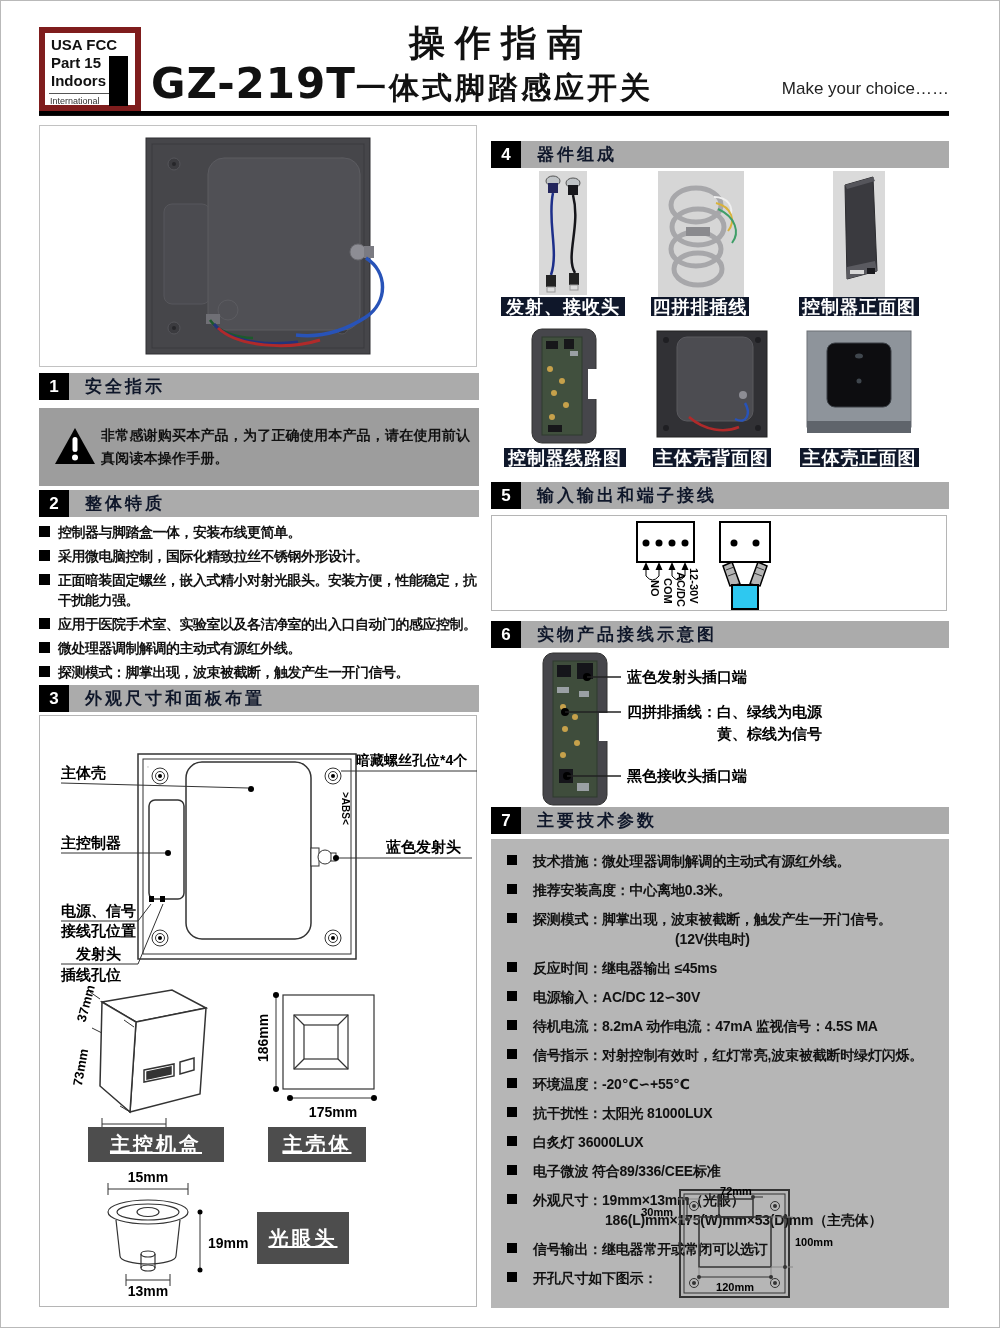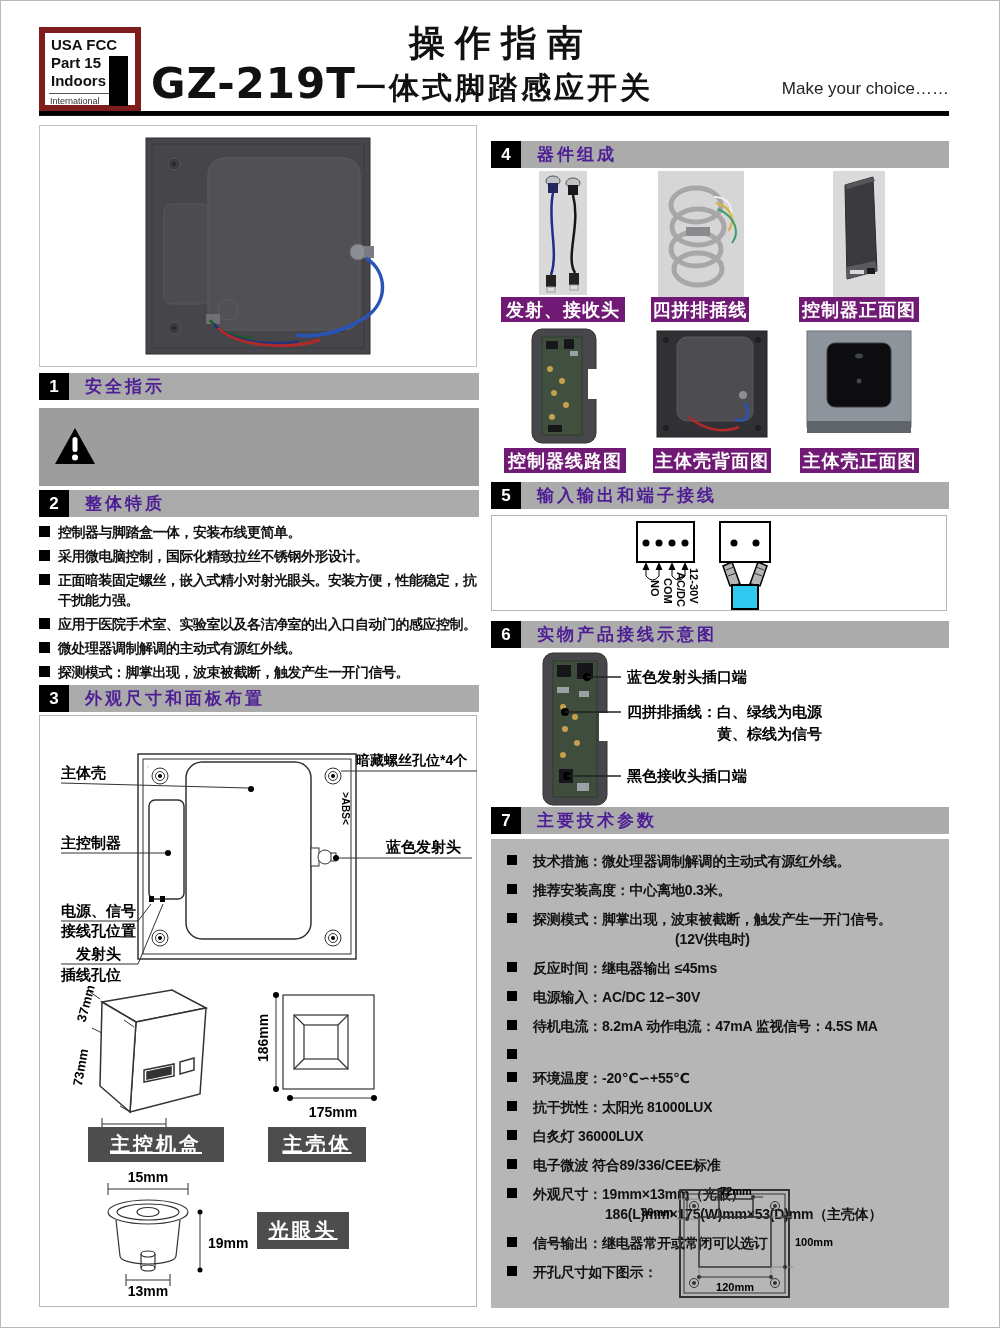--- a/index.html
+++ b/index.html
@@ -21,39 +21,39 @@
   .model-row { position:absolute; left:150px; top:58px; width:680px; text-align:left; white-space:nowrap; }
   .model { font-size:42px; font-weight:900; letter-spacing:1px; font-family:"DejaVu Sans",sans-serif; }
   .subtitle { font-size:30px; font-weight:bold; letter-spacing:3px; }
   .tagline { position:absolute; left:770px; top:78px; width:178px; text-align:right; font-size:17px; color:#222; }
   .rule { position:absolute; left:38px; top:110px; width:910px; height:3px;
           border-top:4px solid #000; border-bottom:1px solid #111; }
   
   .sec { position:absolute; height:27px; display:flex; }
   .sec .num { width:30px; background:#000; color:#fff; font-weight:bold; font-size:17px;
               display:flex; align-items:center; justify-content:center; }
-  .sec .bar { flex:1; background:#ababab; color:#4c1d95; font-weight:bold; font-size:17px;
+  .sec .bar { flex:1; background:#ababab; color:#0f172a; font-weight:bold; font-size:17px;
               letter-spacing:3px; display:flex; align-items:center; padding-left:16px; }
   
   .photo-frame { position:absolute; left:38px; top:124px; width:438px; height:242px;
                  border:1px solid #c2c2c2; background:#fff; display:flex; align-items:center; justify-content:center; }
   .warning { position:absolute; left:38px; top:407px; width:440px; height:78px; background:#9d9d9d; }
   .warn-text { position:absolute; left:62px; top:16px; right:2px; font-size:14px; font-weight:bold;
                line-height:23px; letter-spacing:0.2px; }
   .features { position:absolute; left:38px; top:521px; width:445px; }
   .feat { display:flex; font-size:14px; font-weight:bold; line-height:20px; margin-bottom:4px; letter-spacing:-0.5px; }
   .feat .sq { width:11px; height:11px; background:#000; flex:none; margin:4px 8px 0 0; }
   .outline-box { position:absolute; left:38px; top:714px; width:438px; height:592px;
                  border:1px solid #b5b5b5; background:#fff; }
   .dim-label { position:absolute; background:#4d4d4d; color:#fff; font-weight:bold; font-size:20px;
                letter-spacing:3px; display:flex; align-items:center; justify-content:center;
                text-decoration:underline;font-family:Liberation Mono, monospace; }
   
   .tile { position:absolute; display:flex; align-items:flex-start; justify-content:center; }
-  .photo-label { position:absolute; height:25px; background:#701a75; color:#fff; font-weight:bold;
+  .photo-label { position:absolute; height:19px; background:#0f172a; color:#fff; font-weight:bold;
                  font-size:18px; letter-spacing:1px; display:flex; align-items:center; justify-content:center; }
   .terminal-box { position:absolute; left:490px; top:514px; width:456px; height:96px;
                   border:1px solid #b5b5b5; background:#fff; }
   .spec-box { position:absolute; left:490px; top:838px; width:458px; height:469px;
               background:#b6b6b6; padding:12px 21px 0 8px; }
   .spec { display:flex; font-size:14px; font-weight:bold; line-height:20px; margin-bottom:9px; letter-spacing:-0.2px; }
   .spec .sq { width:10px; height:10px; background:#000; flex:none; margin:4px 16px 0 8px; }
   .spec .l2 { display:block;text-align:center; }
   .spec .ind { margin-left:72px; }
   .cutout-wrap { position:absolute; left:140px; top:346px; width:240px; height:120px; }
@@ -112,20 +112,21 @@
     <div class="num">1</div>
     <div class="bar">安全指示</div>
   </div>
 
   <div class="warning">
     <svg width="44" height="40" viewBox="0 0 44 40" style="position:absolute;left:14px;top:18px;">
       <polygon points="22,2 42,38 2,38" fill="#000"></polygon>
       <rect x="19.5" y="11" width="5" height="15" rx="2.5" fill="#fff"></rect>
       <circle cx="22" cy="31.5" r="3" fill="#fff"></circle>
     </svg>
+    <div class="warn-text">非常感谢购买本产品，为了正确使用本产品，请在使用前认真阅读本操作手册。</div>
   </div>
 
   <div class="sec" style="left:38px; top:489px; width:440px;">
     <div class="num">2</div>
     <div class="bar">整体特质</div>
   </div>
 
   <div class="features">
     <div class="feat">
         <span class="sq"></span>
@@ -273,21 +274,21 @@
         <circle cx="160" cy="284" r="2.5" fill="#000"></circle>
       <text x="168" y="262" font-size="14" font-weight="bold">19mm</text>
       <line x1="86" y1="294" x2="130" y2="294" stroke="#333"></line>
       <line x1="86" y1="288" x2="86" y2="300" stroke="#333"></line>
         <line x1="130" y1="288" x2="130" y2="300" stroke="#333"></line>
       <text x="108" y="310" font-size="14" font-weight="bold" text-anchor="middle">13mm</text>
     </svg>
 
     <div class="dim-label" style="left:48px; top:411px; width:136px; height:35px;">主控机盒</div>
     <div class="dim-label" style="left:228px; top:411px; width:98px; height:35px;">主壳体</div>
-    <div class="dim-label" style="left:217px; top:496px; width:92px; height:37px;">光眼头</div>
+    <div class="dim-label" style="left:217px; top:496px; width:92px; height:52px;">光眼头</div>
   </div>
 
   <div class="sec" style="left:490px; top:140px; width:458px;">
     <div class="num">4</div>
     <div class="bar">器件组成</div>
   </div>
 
   <div class="tile" style="left:500px; top:170px; width:124px; height:126px;">
     <svg width="48" height="124" viewBox="0 0 48 124">
       <rect x="0" y="0" width="48" height="124" fill="#d9d9d9"></rect>
@@ -474,20 +475,21 @@
     <div class="spec">
         <span class="sq"></span>
         <span><span>电源输入：AC/DC 12∽30V</span></span>
       </div>
     <div class="spec">
         <span class="sq"></span>
         <span><span>待机电流：8.2mA 动作电流：47mA 监视信号：4.5S MA</span></span>
       </div>
     <div class="spec">
         <span class="sq"></span>
+        <span><span>信号指示：对射控制有效时，红灯常亮,波束被截断时绿灯闪烁。</span></span>
       </div>
     <div class="spec">
         <span class="sq"></span>
         <span><span>环境温度：-20℃∽+55℃</span></span>
       </div>
     <div class="spec">
         <span class="sq"></span>
         <span><span>抗干扰性：太阳光 81000LUX</span></span>
       </div>
     <div class="spec">

